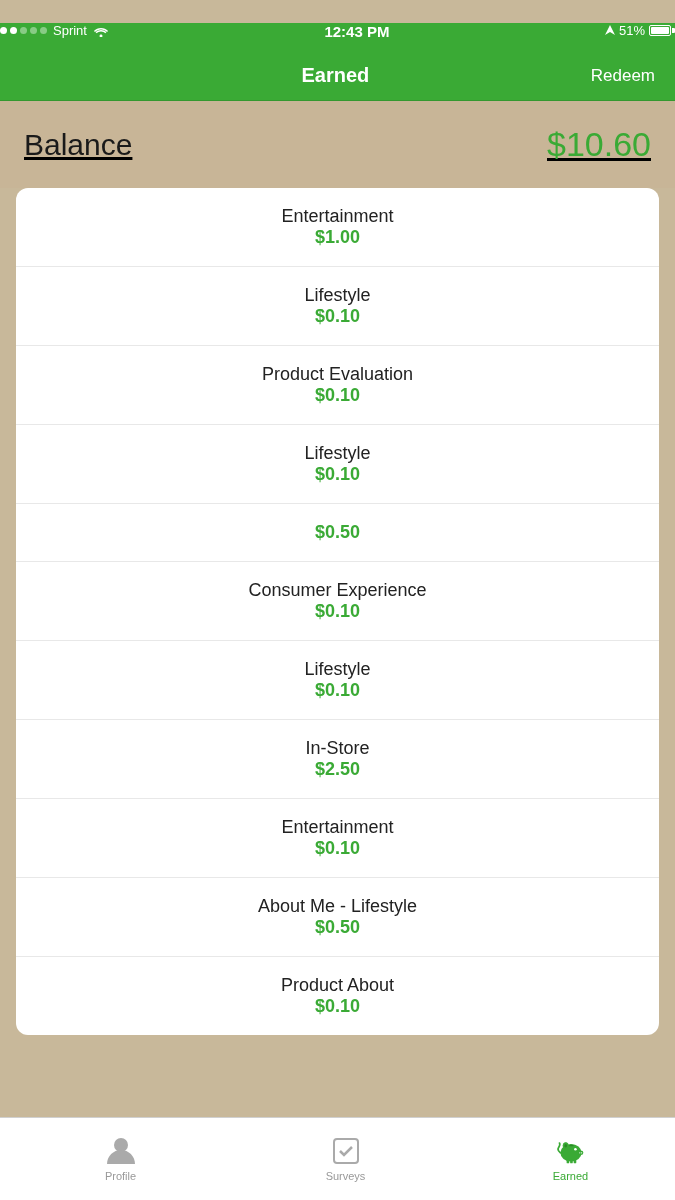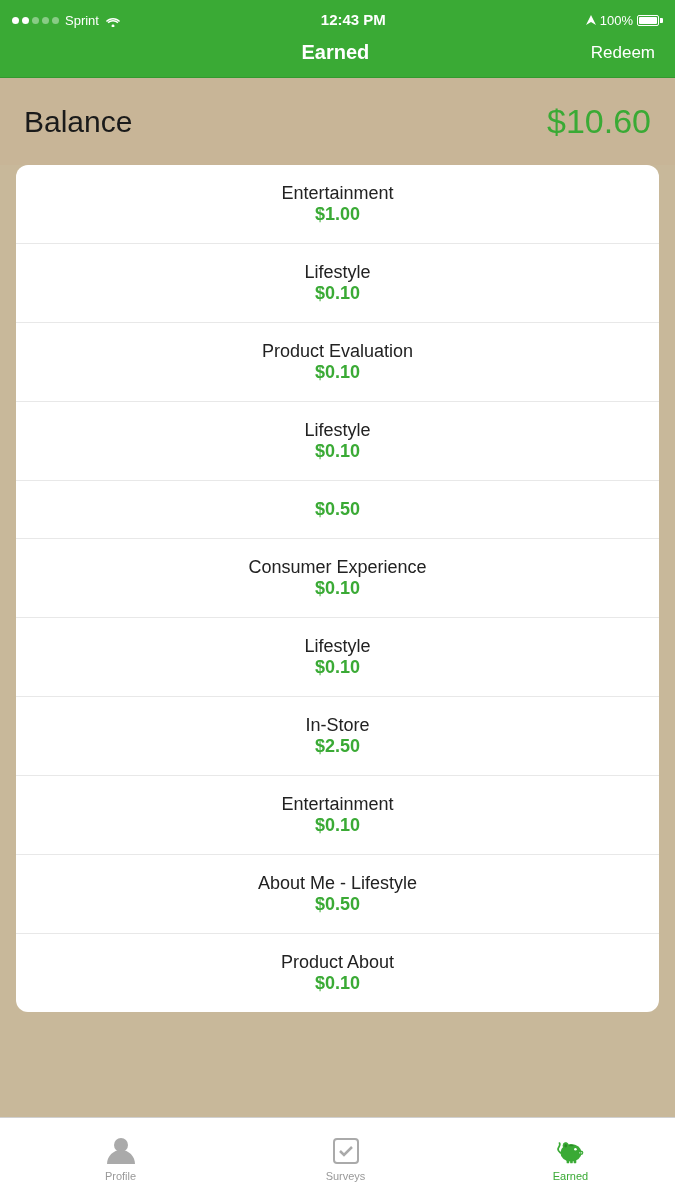--- a/index.html
+++ b/index.html
@@ -13,23 +13,24 @@
       flex-direction: column;
     }
 
     
     .status-bar {
       background: #3aaa35;
       color: white;
       font-size: 14px;
       height: 28px;
       display: flex;
-      align-items: flex-end;
+      align-items: flex-start;
       justify-content: space-between;
-      padding: 0 12px;
+      padding: 0 0;
+      margin-top: 23px;
     }
     .status-left {
       display: flex;
       align-items: center;
       gap: 6px;
       font-size: 13px;
     }
     .status-center {
       font-size: 15px;
       font-weight: 600;
@@ -79,20 +80,21 @@
     }
     .nav-left-space { min-width: 60px; }
 
     
     .balance-section {
       background: rgba(200, 180, 150, 0.7);
       padding: 24px 24px 24px 24px;
       display: flex;
       align-items: center;
       justify-content: space-between;
+      text-decoration: underline;
     }
     .balance-label {
       font-size: 30px;
       font-weight: 300;
       color: #1a1a1a;
     }
     .balance-amount {
       font-size: 34px;
       font-weight: 400;
       color: #3aaa35;
@@ -213,21 +215,21 @@
       <path d="M8 6.5c1.7 0 3.2.7 4.3 1.8l1.1-1.1C12 5.9 10.1 5 8 5s-4 .9-5.4 2.2l1.1 1.1C4.8 7.2 6.3 6.5 8 6.5z"></path>
       <path d="M8 3C5.2 3 2.7 4.1 0.9 5.9L2 7c1.5-1.5 3.6-2.5 6-2.5s4.5 1 6 2.5l1.1-1.1C13.3 4.1 10.8 3 8 3z"></path>
     </svg>
   </div>
   <div class="status-center">12:43 PM</div>
   <div class="status-right">
 
     <svg width="10" height="12" viewBox="0 0 10 12" fill="white">
       <polygon points="5,0 10,10 5,7 0,10"></polygon>
     </svg>
-    <span>100%</span>
+    <span>51%</span>
     <div class="battery">
       <div class="battery-body">
         <div class="battery-fill"></div>
       </div>
       <div class="battery-tip"></div>
     </div>
   </div>
 </div>
 
 <div class="nav-bar">

